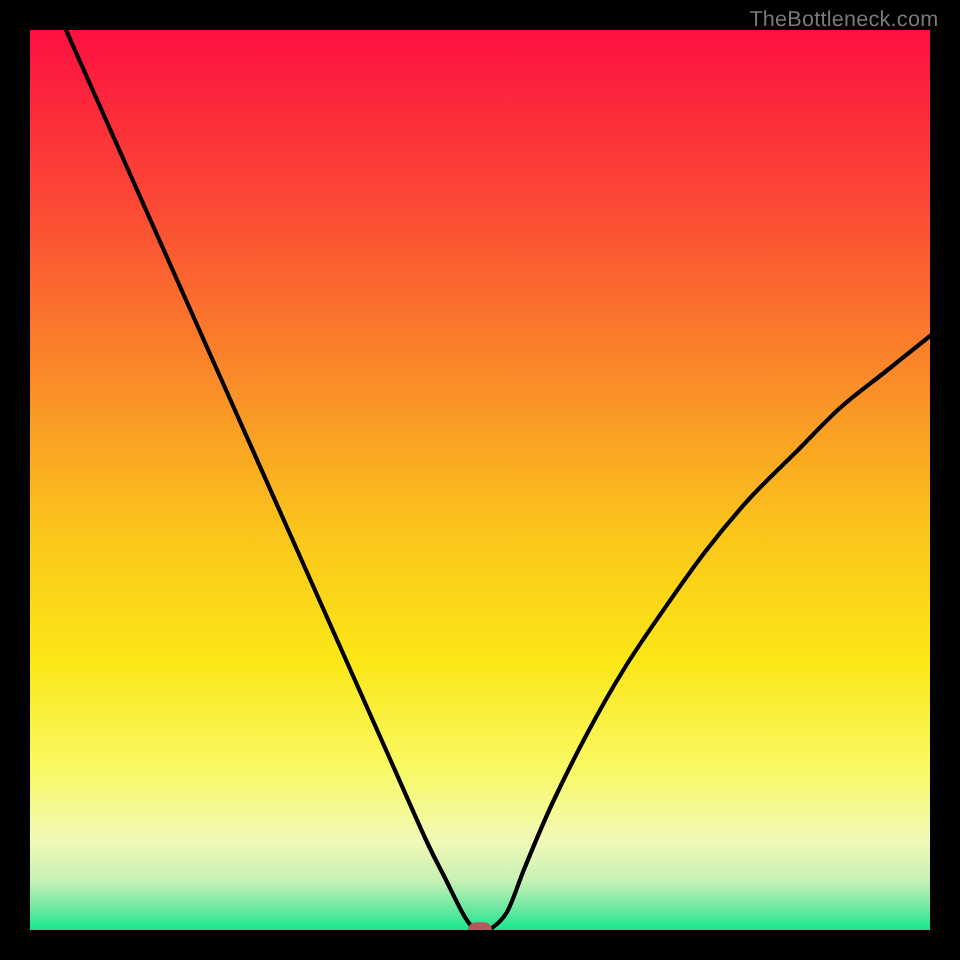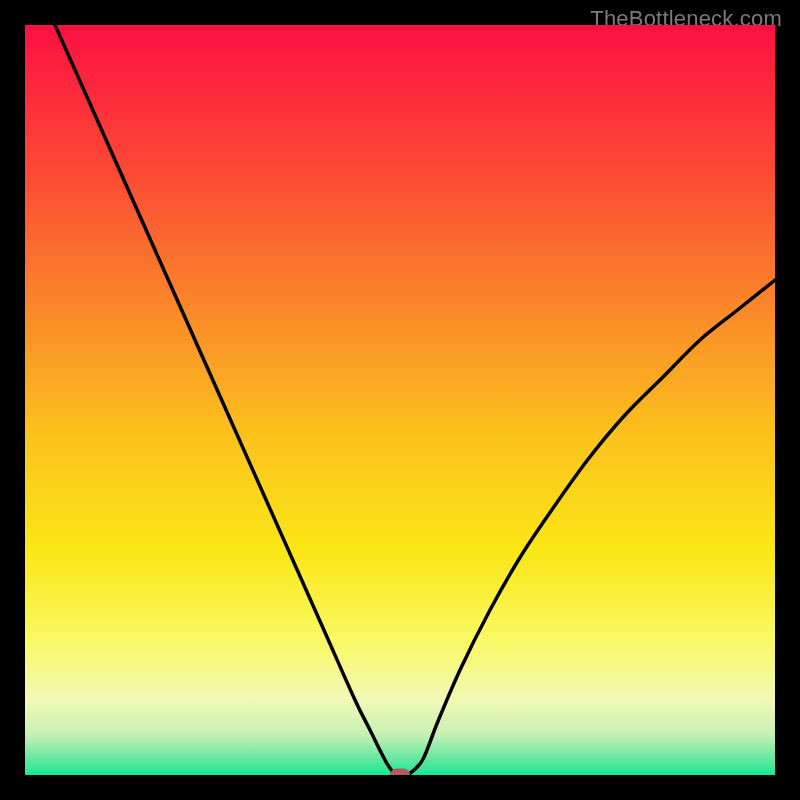--- a/index.html
+++ b/index.html
@@ -9,21 +9,21 @@
     position: relative;
     width: 800px;
     height: 800px;
     background: #000;
   }
   .watermark {
     position: absolute;
     top: 6px;
     right: 18px;
     color: #7a7a7a;
-    font-size: 22px;
+    font-size: 18px;
     font-weight: 500;
     letter-spacing: 0.2px;
   }
   .plot-area {
     position: absolute;
     left: 25px;
     top: 25px;
     width: 750px;
     height: 750px;
     overflow: hidden;

